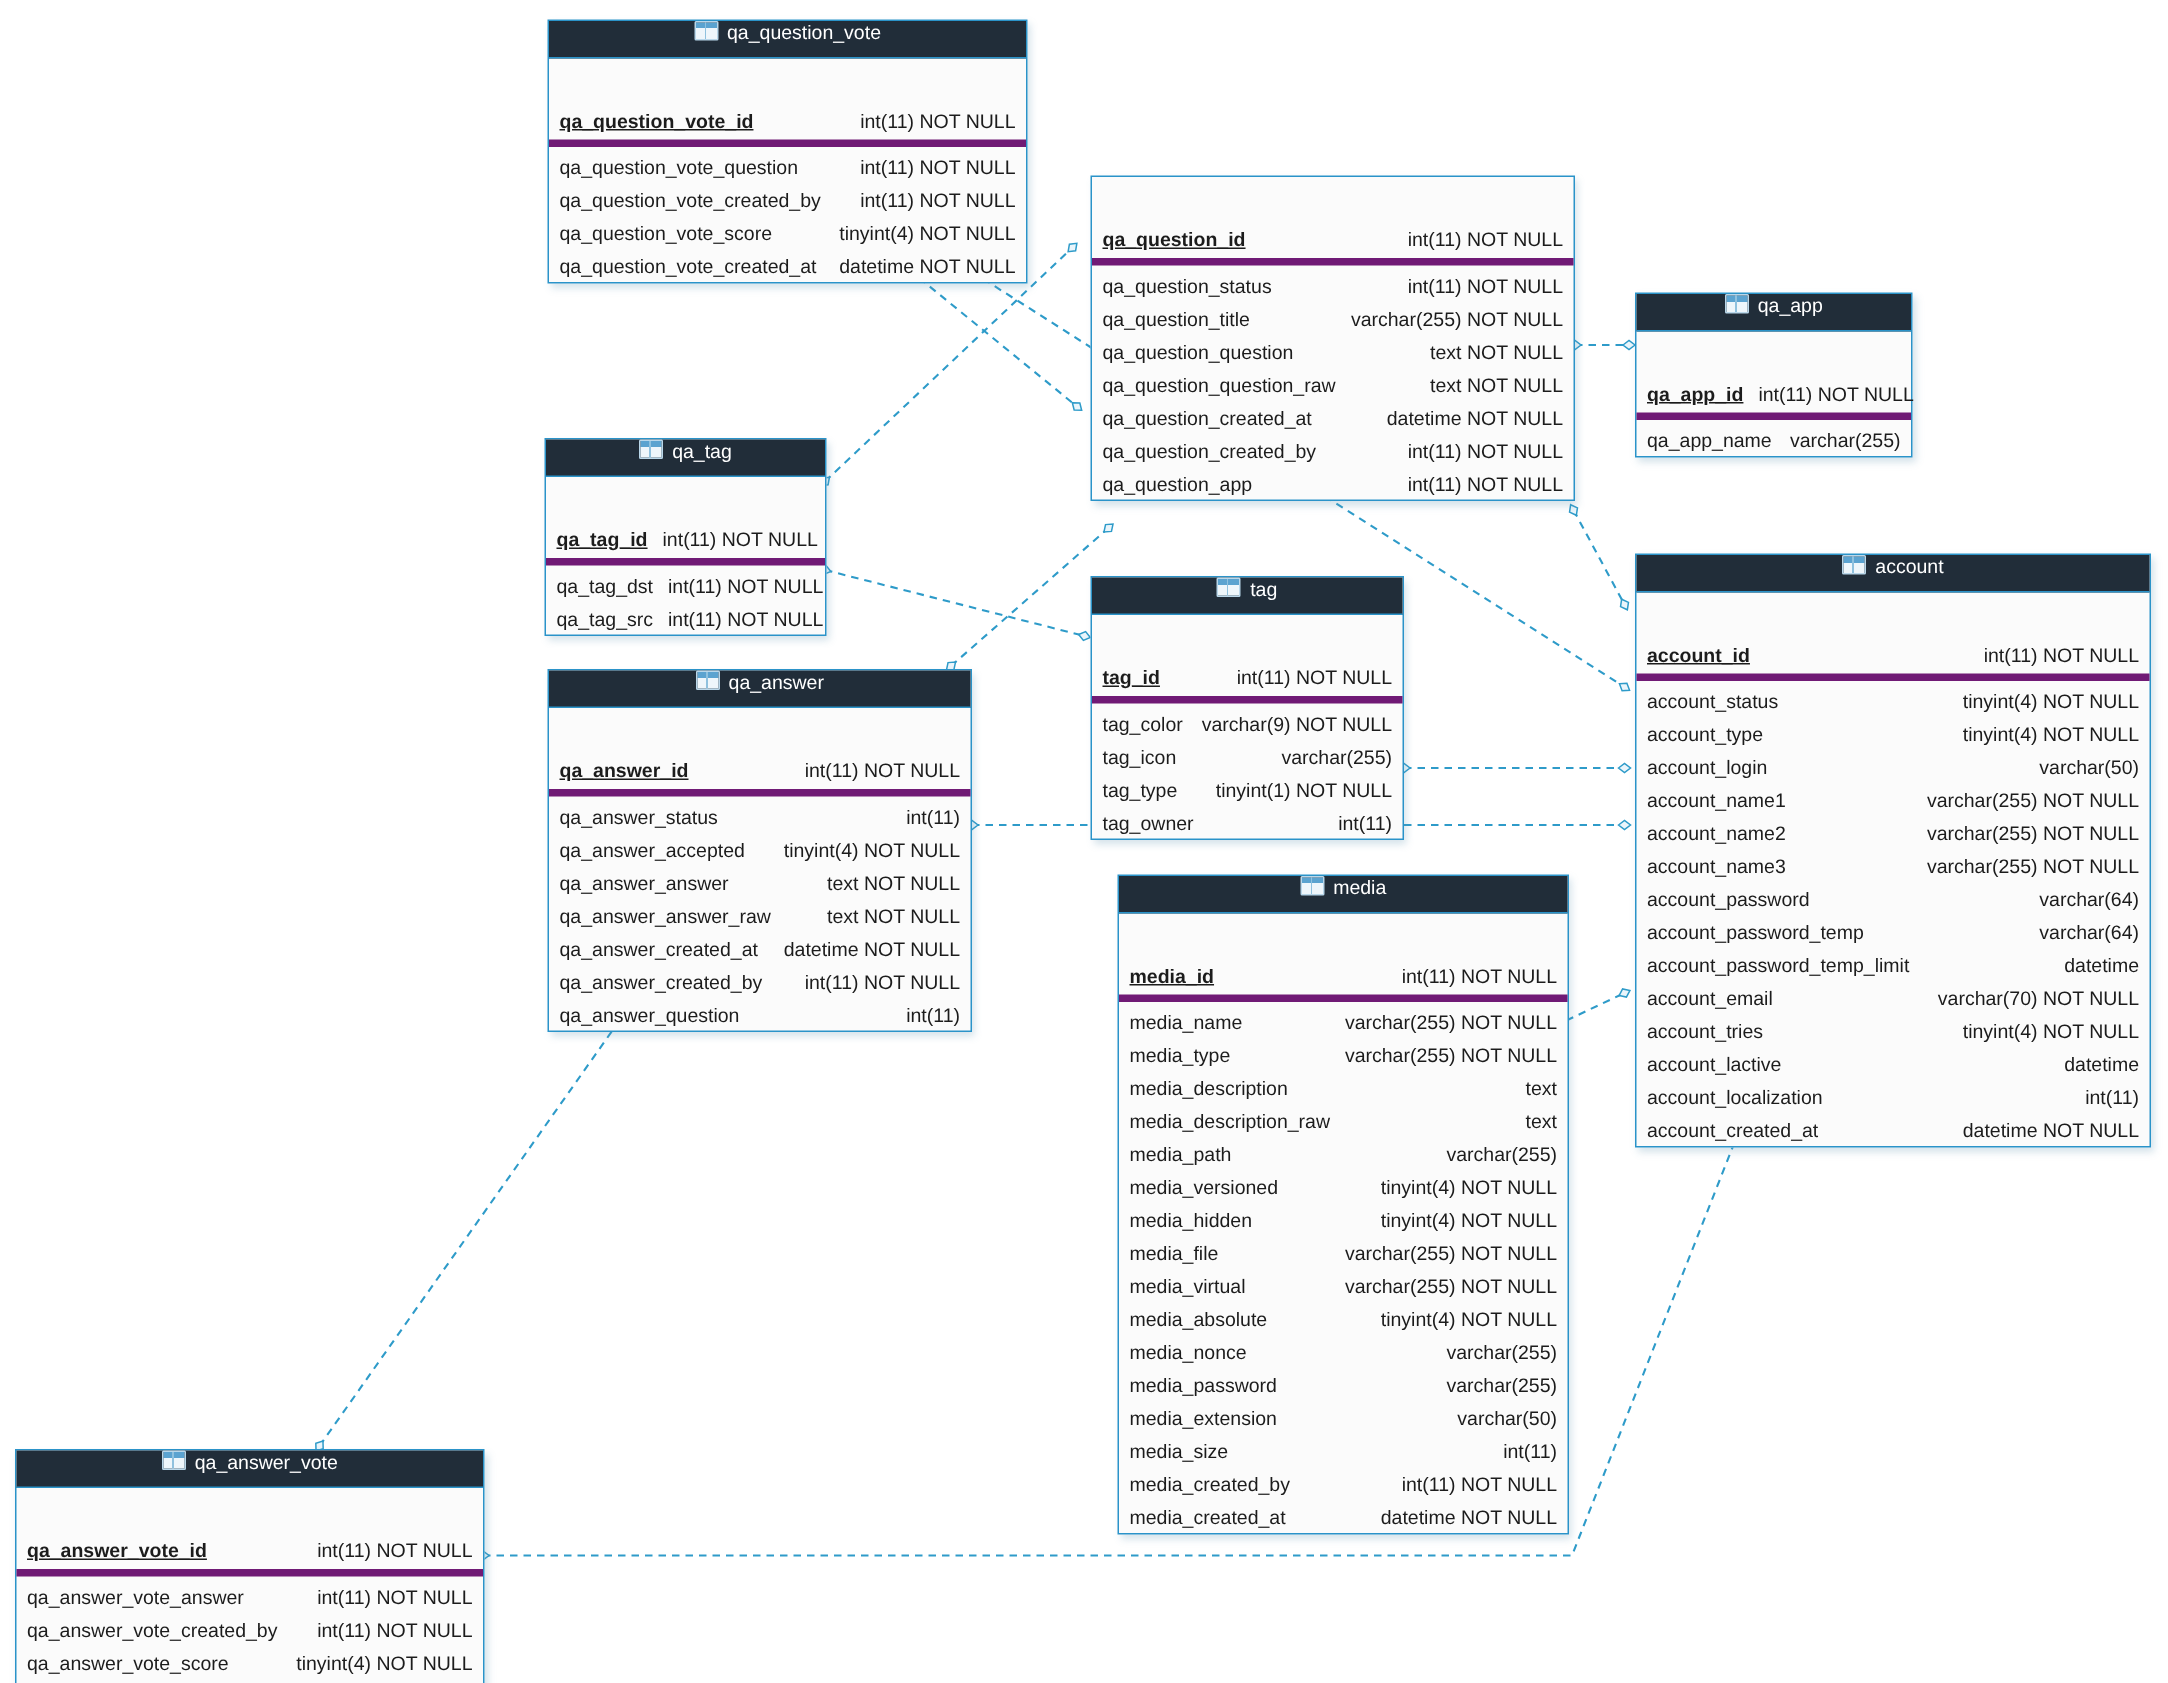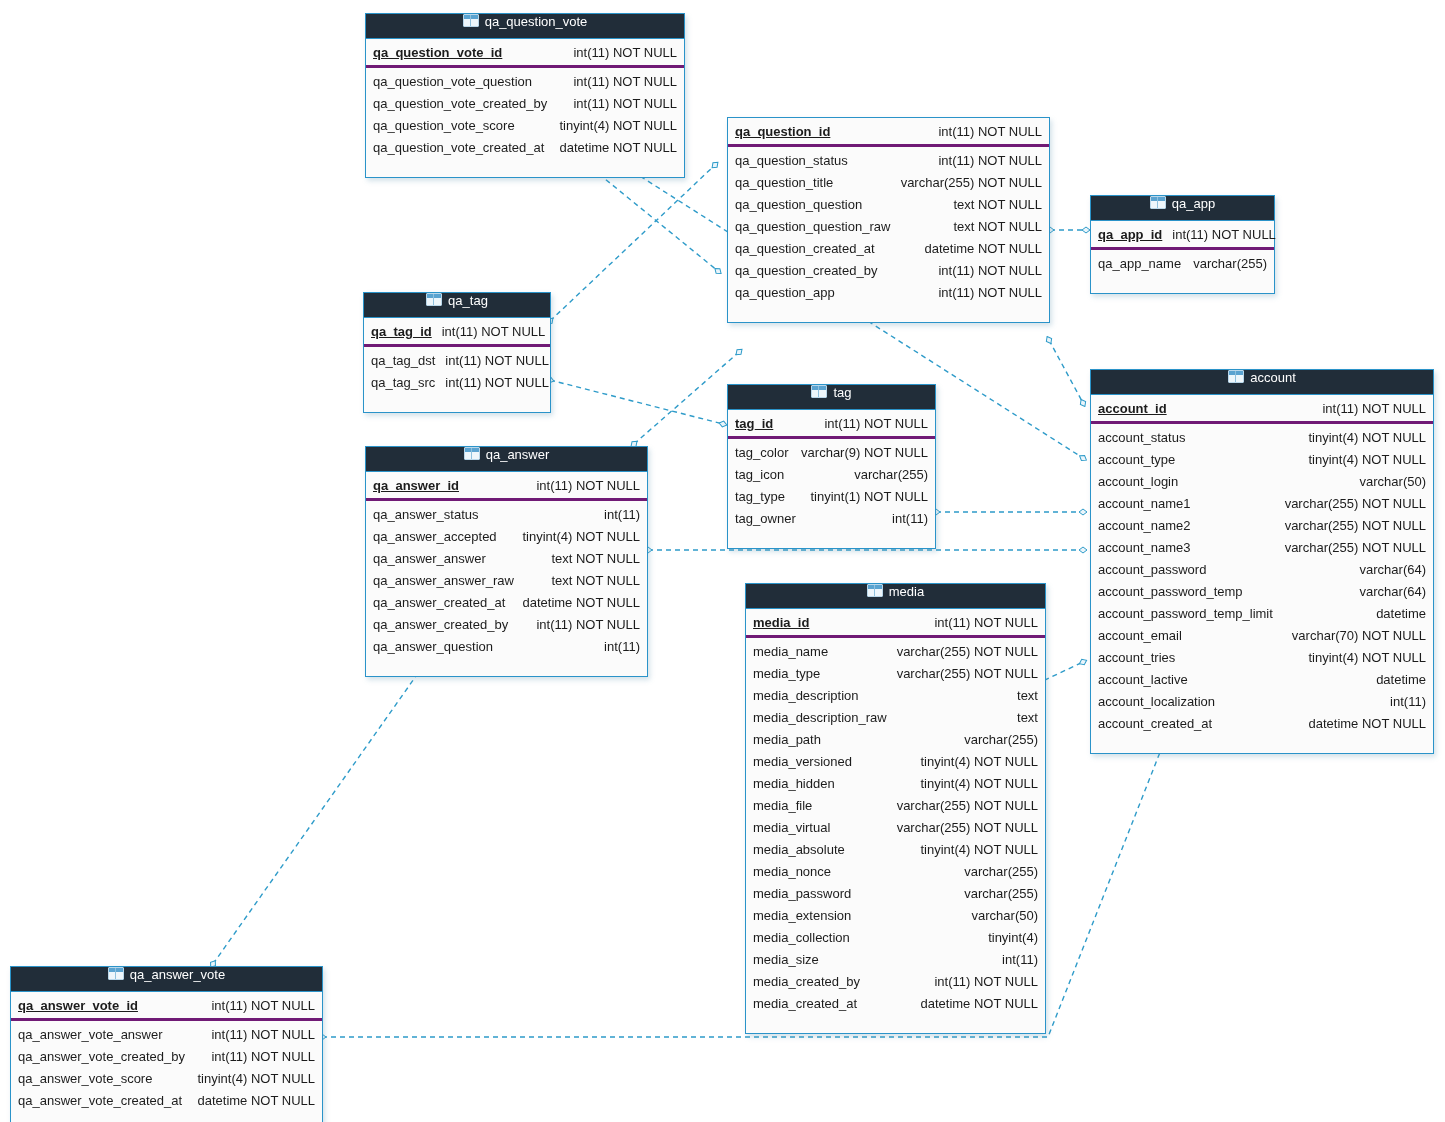--- a/index.html
+++ b/index.html
@@ -11,23 +11,23 @@
   .table{position:absolute;z-index:2;background:#fbfbfb;border:1px solid #2a93c9;
          box-shadow:2px 3px 5px rgba(100,150,180,.28);font-size:13px;color:#1c1c1c;}
   .table-header{height:24px;background:#212d39;color:#ffffff;display:flex;
                 justify-content:center;gap:6px;font-size:13px;border-bottom:1px solid #2a93c9;}
   .tbl-icon{display:inline-block;width:14px;height:11px;border:1px solid #b9d7ea;border-radius:1px;
     background:
       linear-gradient(to right, transparent 0 6px, #8fc1de 6px 7px, transparent 7px),
       linear-gradient(#5ba3d0 0 4px, #eef6fb 4px);}
   .pk-row,.row{display:flex;justify-content:space-between;align-items:center;
                padding:0 7px;gap:10px;white-space:nowrap;}
-  .pk-row{height:26px;border-bottom:3px solid #701a75;}
+  .pk-row{height:26px;border-bottom:5px solid #701a75;margin-top:28px;}
   .pk-row .fname{font-weight:bold;text-decoration:underline;}
-  .rows{padding:2px 0 19px;}
+  .rows{padding:2px 0 0;}
   .row{height:22px;}
   .ftype{margin-left:auto;text-align:right;}
 </style>
 </head>
 <body>
 
 <div class="canvas">
 
   <svg class="wires" width="1445" height="1122">
     <defs>
@@ -348,24 +348,20 @@
         </div>
         <div class="row">
           <span class="fname">media_password</span>
           <span class="ftype">varchar(255)</span>
         </div>
         <div class="row">
           <span class="fname">media_extension</span>
           <span class="ftype">varchar(50)</span>
         </div>
         <div class="row">
-          <span class="fname">media_collection</span>
-          <span class="ftype">tinyint(4)</span>
-        </div>
-        <div class="row">
           <span class="fname">media_size</span>
           <span class="ftype">int(11)</span>
         </div>
         <div class="row">
           <span class="fname">media_created_by</span>
           <span class="ftype">int(11) NOT NULL</span>
         </div>
         <div class="row">
           <span class="fname">media_created_at</span>
           <span class="ftype">datetime NOT NULL</span>

